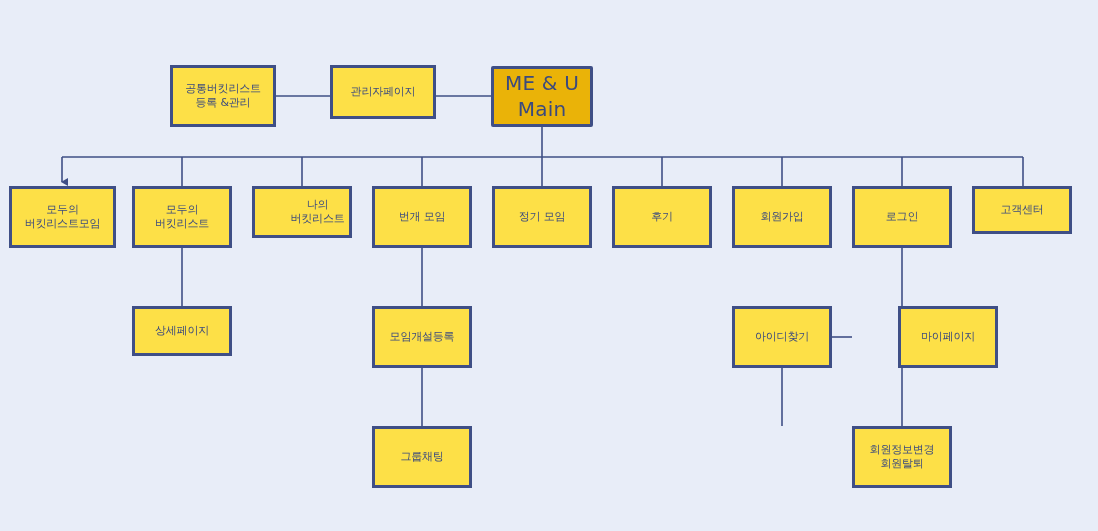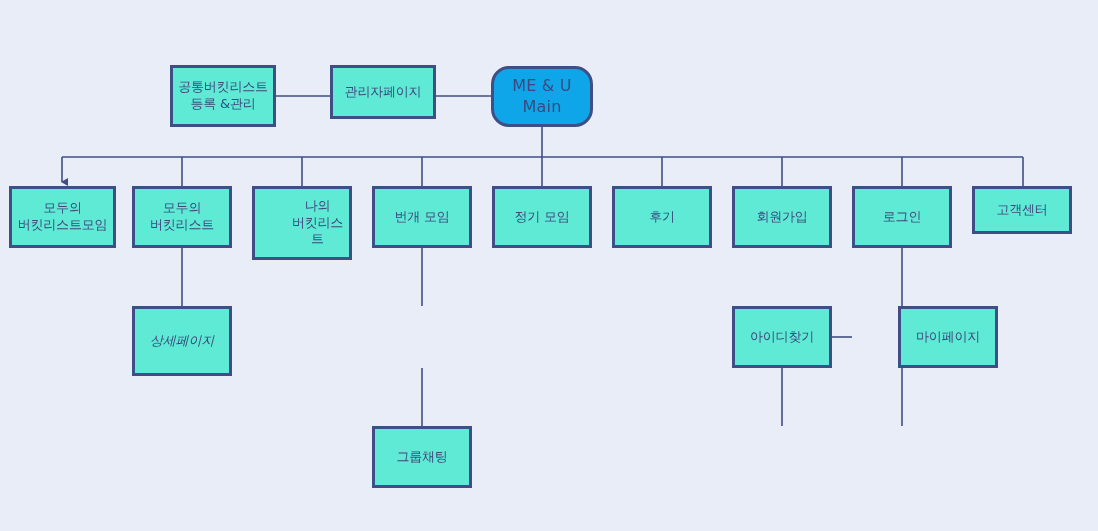--- a/index.html
+++ b/index.html
@@ -21,38 +21,38 @@
     position: absolute;
     left: 0;
     top: 0;
     width: 1098px;
     height: 531px;
     pointer-events: none;
   }
   .node {
     position: absolute;
     box-sizing: border-box;
-    background: #5eead4;
+    background: #fde047;
     border: 3px solid #3f4f86;
     color: #3b4a7e;
     display: flex;
     align-items: center;
     justify-content: center;
     text-align: center;
     line-height: 1.28;
-    font-size: 13px;
+    font-size: 11px;
     letter-spacing: -0.2px;
     white-space: pre-line;
     z-index: 2;
   }
   .node.root {
-    background: #0ea5e9;
-    border-radius: 18px;
+    background: #eab308;
+    border-radius: 2px;
     border-width: 3px;
-    font-size: 16px;
+    font-size: 20px;
     letter-spacing: 0.2px;
   }
 </style>
 </head>
 <body>
 
 <div id="sitemap-canvas">
 
   <svg id="connector-layer" width="1098" height="531" viewBox="0 0 1098 531">
     <defs>
@@ -95,39 +95,42 @@
 
   <div class="node root" style="left:491px; top:66px; width:102px; height:61px;">ME &amp; U
 Main</div>
 
   <div class="node" style="left:9px; top:186px; width:107px; height:62px;">모두의
 버킷리스트모임</div>
 
   <div class="node" style="left:132px; top:186px; width:100px; height:62px;">모두의
 버킷리스트</div>
 
-  <div class="node" style="left:252px; top:186px; width:100px; height:74px;padding-left:31px;">나의
+  <div class="node" style="left:252px; top:186px; width:100px; height:52px;padding-left:31px;">나의
 버킷리스트</div>
 
   <div class="node" style="left:372px; top:186px; width:100px; height:62px;">번개 모임</div>
 
   <div class="node" style="left:492px; top:186px; width:100px; height:62px;">정기 모임</div>
 
   <div class="node" style="left:612px; top:186px; width:100px; height:62px;text-align:center;">후기</div>
 
   <div class="node" style="left:732px; top:186px; width:100px; height:62px;">회원가입</div>
 
   <div class="node" style="left:852px; top:186px; width:100px; height:62px;">로그인</div>
 
   <div class="node" style="left:972px; top:186px; width:100px; height:48px;">고객센터</div>
 
-  <div class="node" style="left:132px; top:306px; width:100px; height:70px;font-style:italic;">상세페이지</div>
+  <div class="node" style="left:132px; top:306px; width:100px; height:50px;">상세페이지</div>
 
+  <div class="node" style="left:372px; top:306px; width:100px; height:62px;">모임개설등록</div>
 
   <div class="node" style="left:732px; top:306px; width:100px; height:62px;">아이디찾기</div>
 
   <div class="node" style="left:852px; top:306px; width:100px; height:62px;margin-left:46px;">마이페이지</div>
 
   <div class="node" style="left:372px; top:426px; width:100px; height:62px;">그룹채팅</div>
 
 
+  <div class="node" style="left:852px; top:426px; width:100px; height:62px;">회원정보변경
+회원탈퇴</div>
 
 </div>
 
 </body></html>

